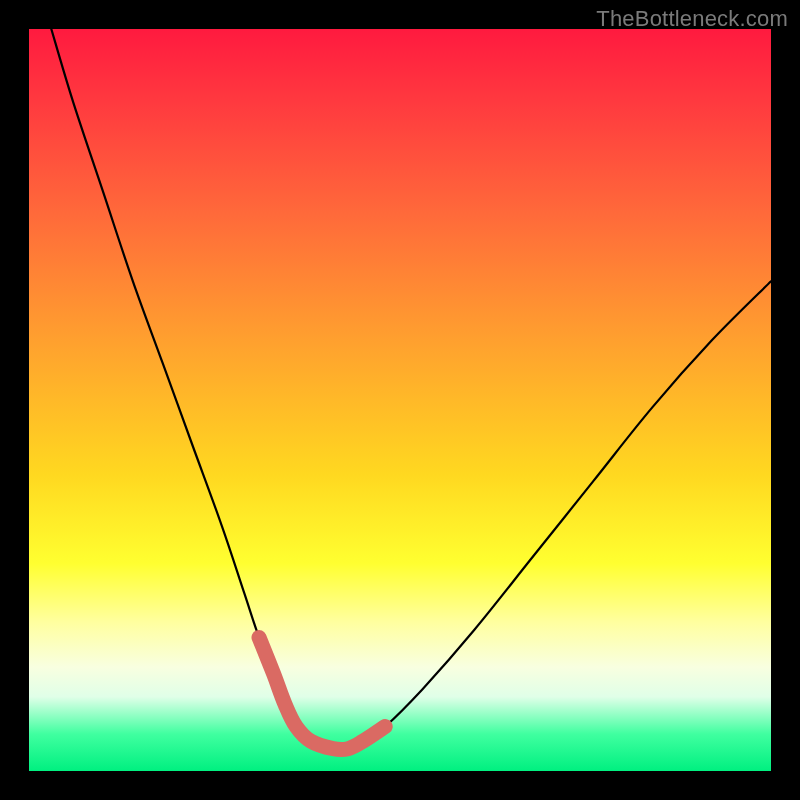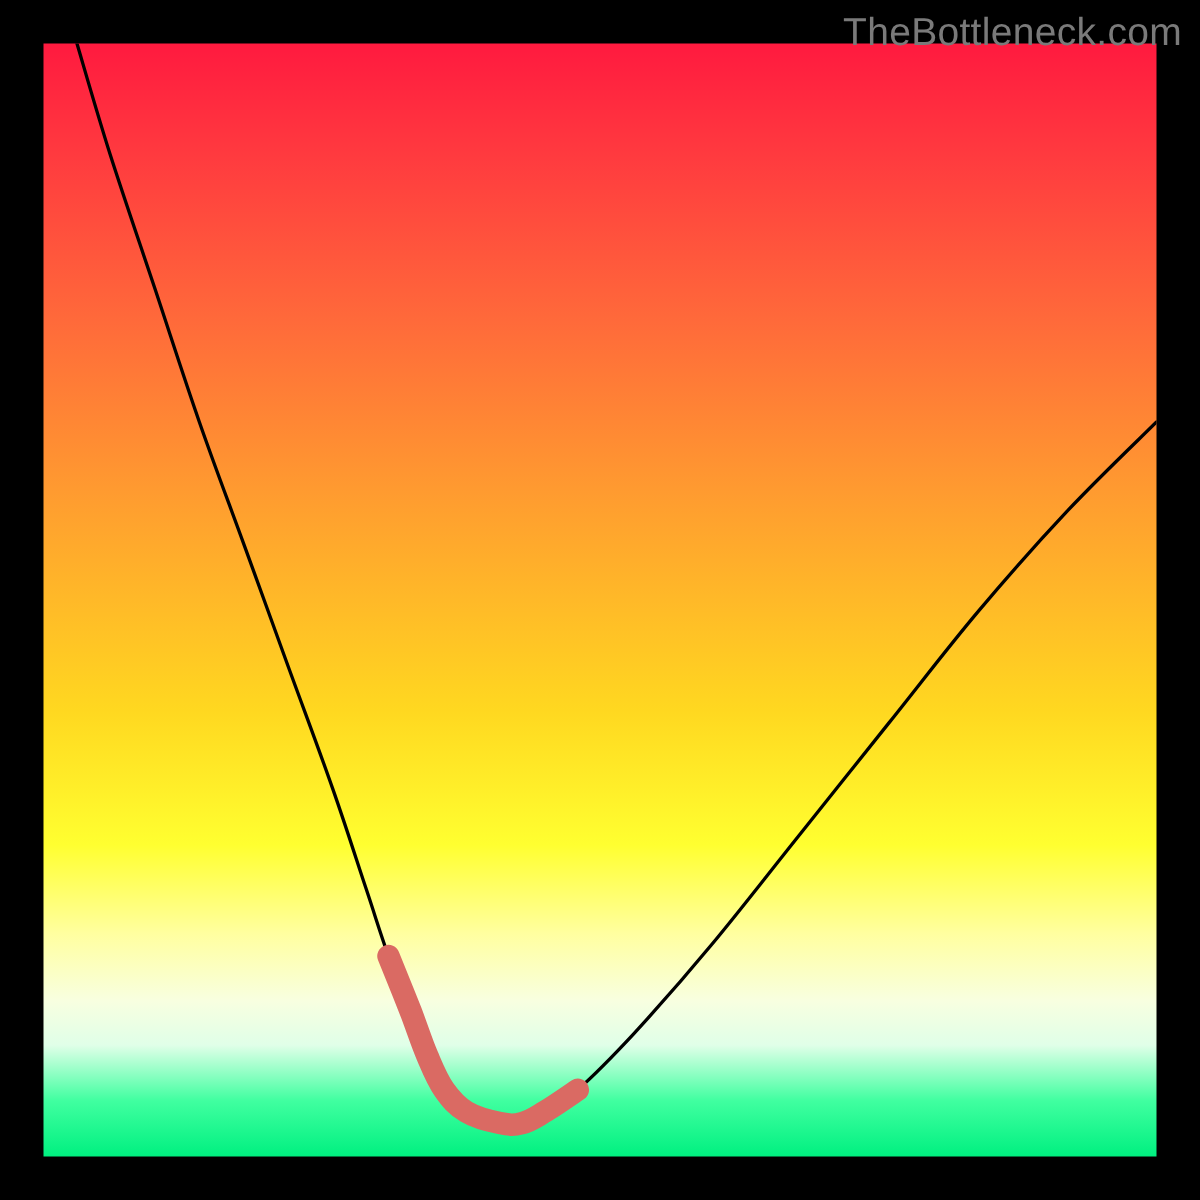--- a/index.html
+++ b/index.html
@@ -28,21 +28,21 @@
       #f8ffe0 86%,
       #e0ffe8 90%,
       #40ffa0 95%,
       #00f080 100%);
   }
   .watermark {
     position: absolute;
     top: 6px;
     right: 12px;
     color: #7a7a7a;
-    font-size: 26px;
+    font-size: 22px;
     font-weight: 500;
     letter-spacing: 0.2px;
     user-select: none;
   }
   svg.curves {
     position: absolute;
     left: 0;
     top: 0;
     width: 742px;
     height: 742px;

